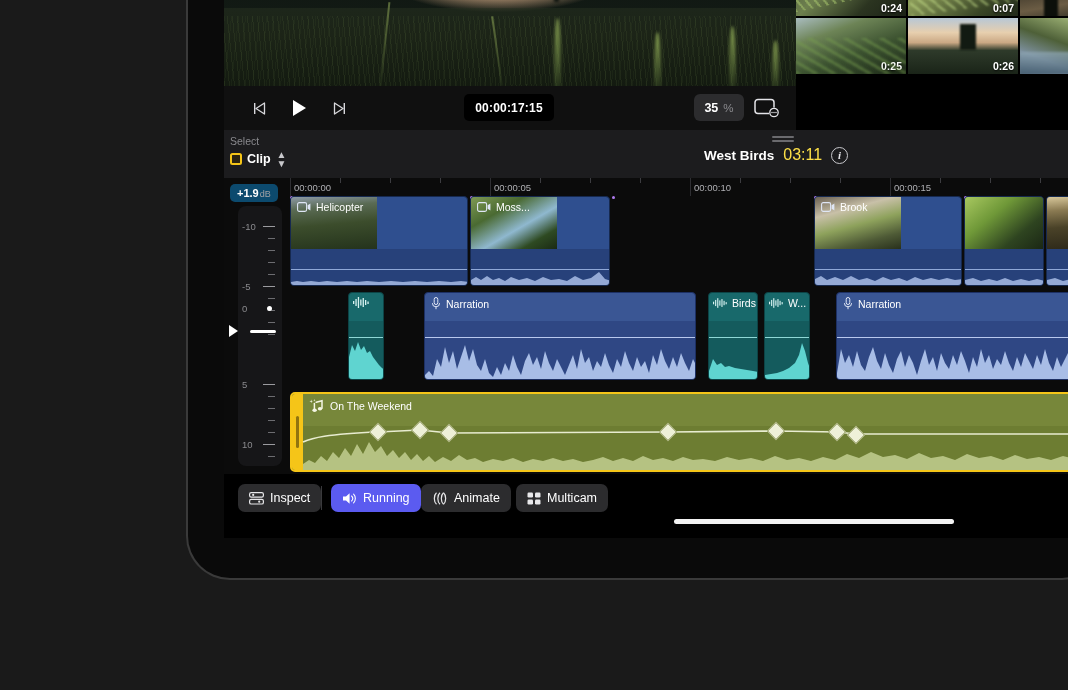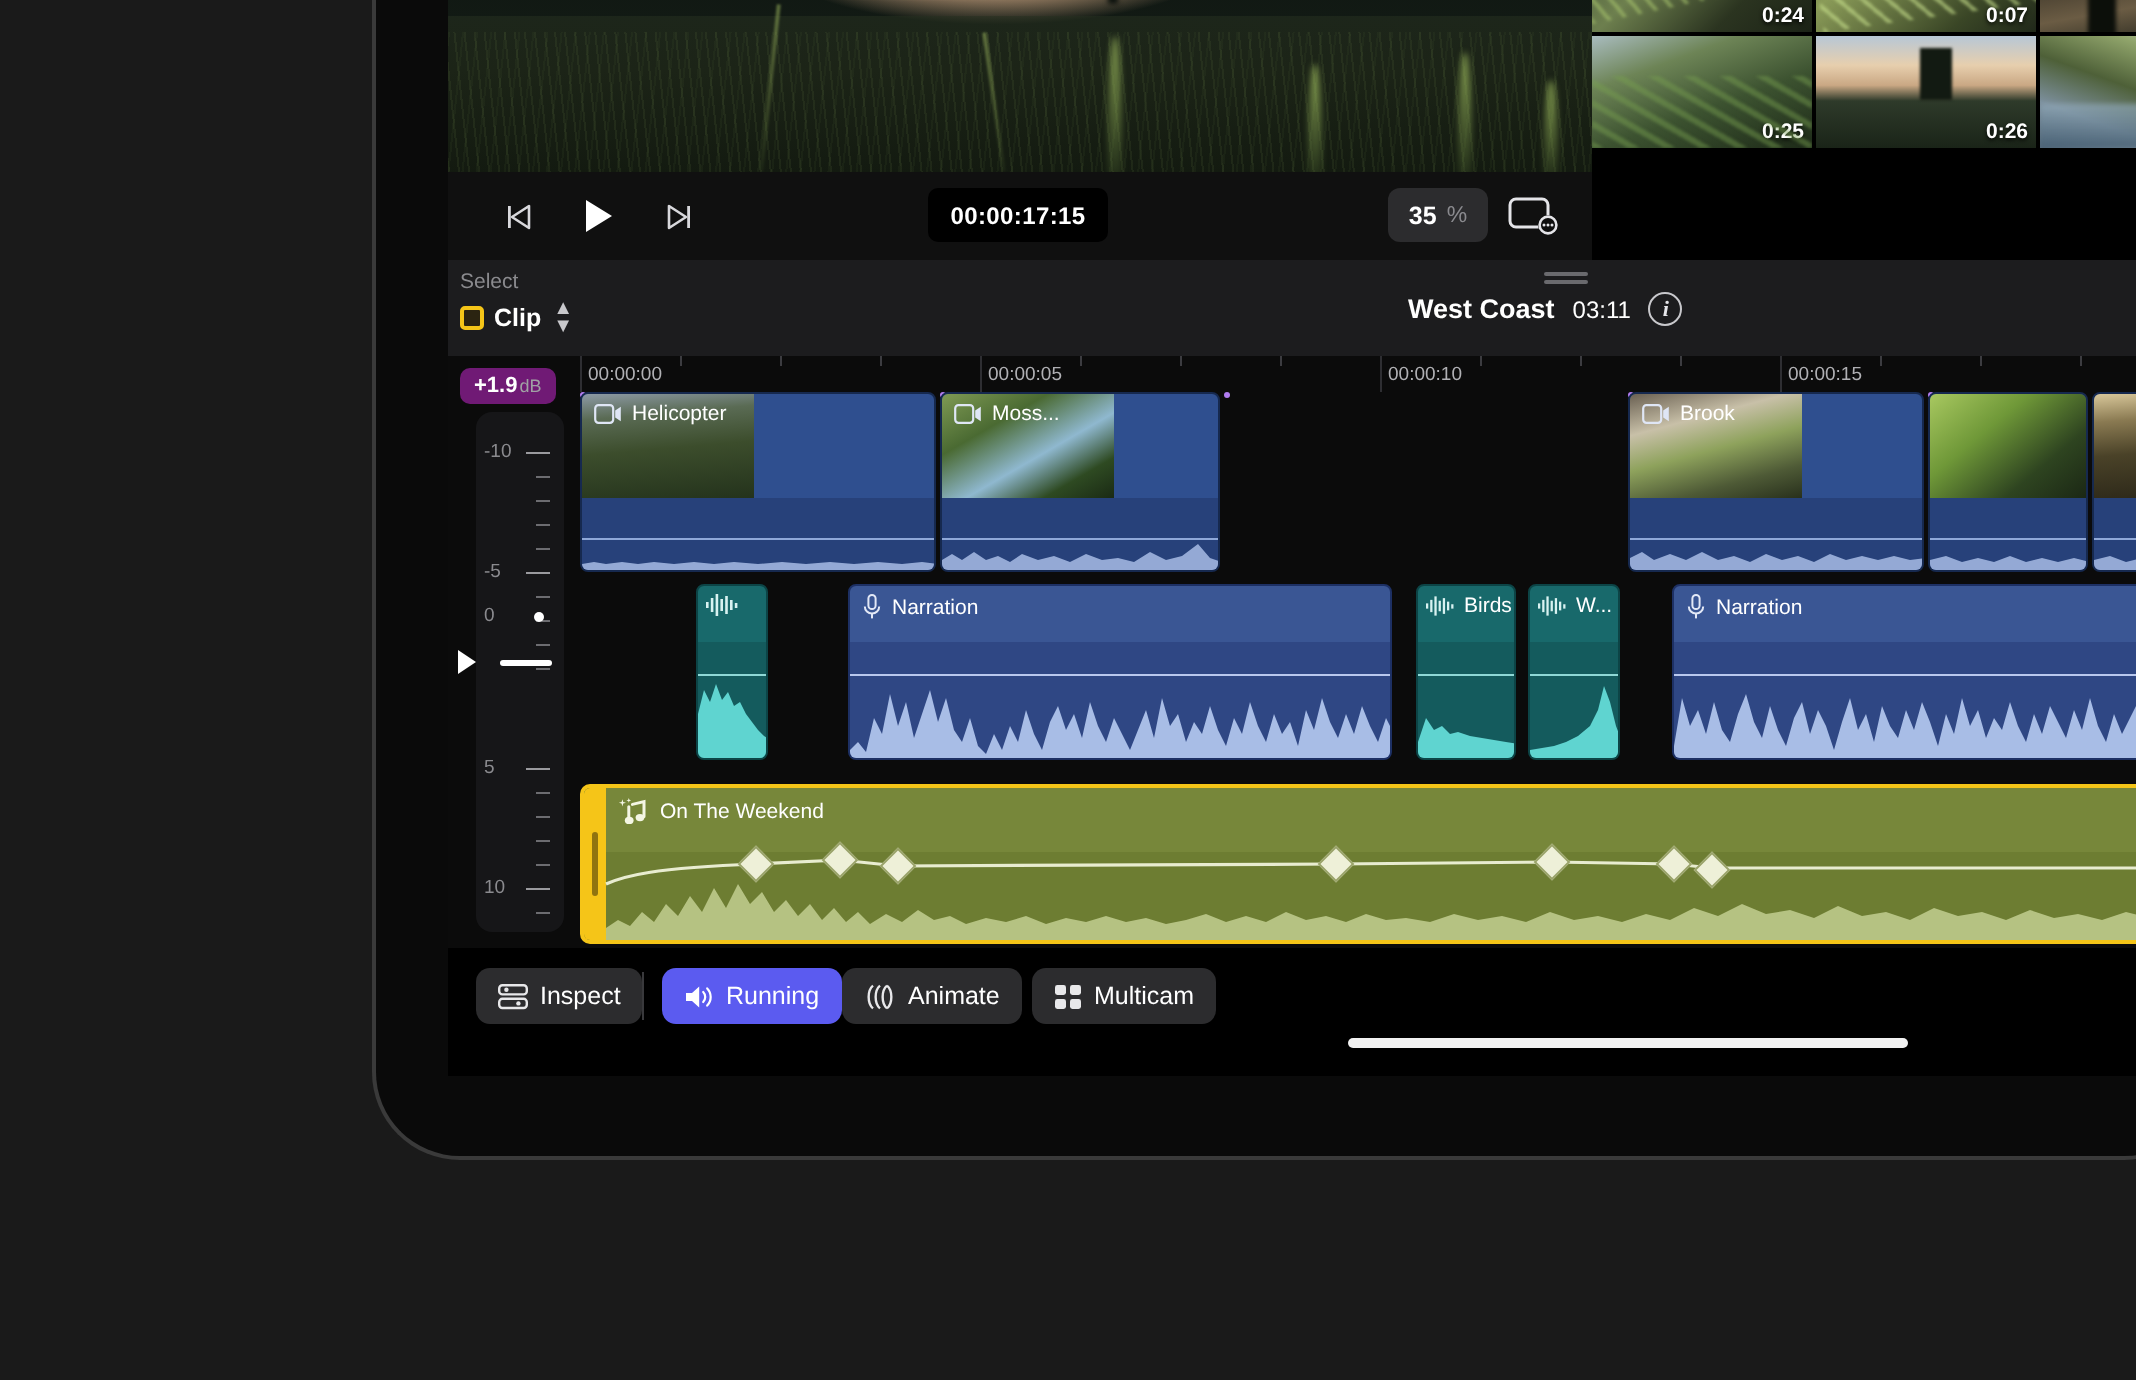--- a/index.html
+++ b/index.html
@@ -177,21 +177,21 @@
   #grabber {
     position: absolute; left: 548px; top: 6px; width: 22px; height: 7px;
   }
   #grabber span { display:block; height: 2px; background:#6a6a6e; border-radius:1px; margin-bottom: 2px; }
 
   #project-info {
     position: absolute; left: 480px; top: 16px;
     display: flex; align-items: center; gap: 9px;
   }
   #project-title { color: #fff; font-size: 13.5px; font-weight: bold; }
-  #project-duration { color: #ffffff; font-size: 12px; }
+  #project-duration { color: #fde047; font-size: 16px; }
   #project-info-icon {
     width: 17px; height: 17px; border-radius: 50%;
     border: 1.3px solid #c8c8cc; color: #e6e6ea;
     font-size: 11px; font-style: italic; font-weight: bold;
     display: flex; align-items: center; justify-content: center;
     cursor: pointer; font-family: "Liberation Serif", serif;
   }
 
   
   #tl-body {
@@ -200,21 +200,21 @@
     background: #0b0b0b;
   }
 
   
   #vol-rail {
     position: absolute; left: 4px; top: 0;
     width: 62px; height: 296px;
   }
   #db-badge {
     position: absolute; left: 2px; top: 6px;
-    padding: 3px 7px; background: #701a75; border-radius: 5px;
+    padding: 3px 7px; background: #0c4a6e; border-radius: 5px;
     color: #fff; font-size: 11px; font-weight: bold; cursor: pointer; text-align: center;
   }
   #db-badge .unit { color: #a0a0a4; font-size: 9px; font-weight: normal; margin-left: 1px; }
   #vol-track {
     position: absolute; left: 10px; top: 28px;
     width: 44px; height: 260px;
     background: #161618; border-radius: 8px;
   }
   .vol-tick {
     position: absolute; right: 7px; height: 1px; background: #6c6c70;
@@ -430,21 +430,21 @@
           <span id="select-chevrons">▲<br>▼</span>
         </div>
       </div>
 
       <div id="grabber">
         <span></span>
           <span></span>
       </div>
 
       <div id="project-info">
-        <span id="project-title">West Coast</span>
+        <span id="project-title">West Birds</span>
         <span id="project-duration">03:11</span>
         <span id="project-info-icon">i</span>
       </div>
     </div>
 
     <div id="tl-body">
 
       <div id="vol-rail">
         <div id="db-badge">
           <span>+1.9</span><span class="unit">dB</span>

